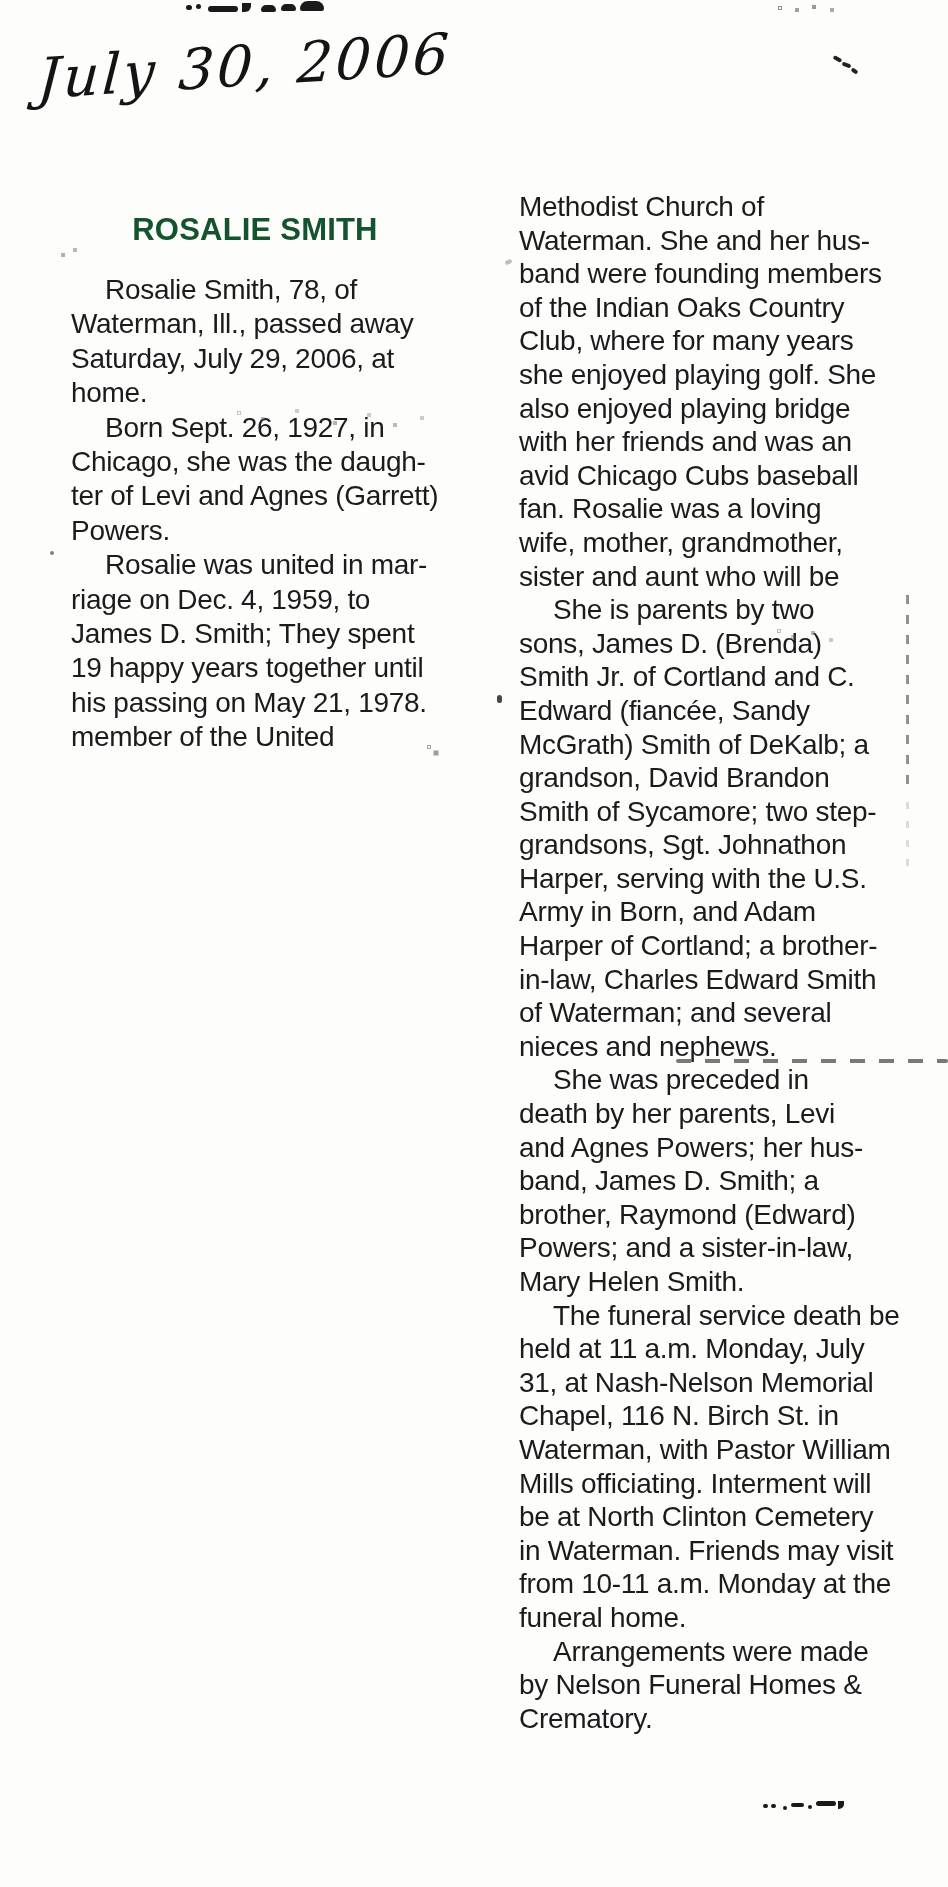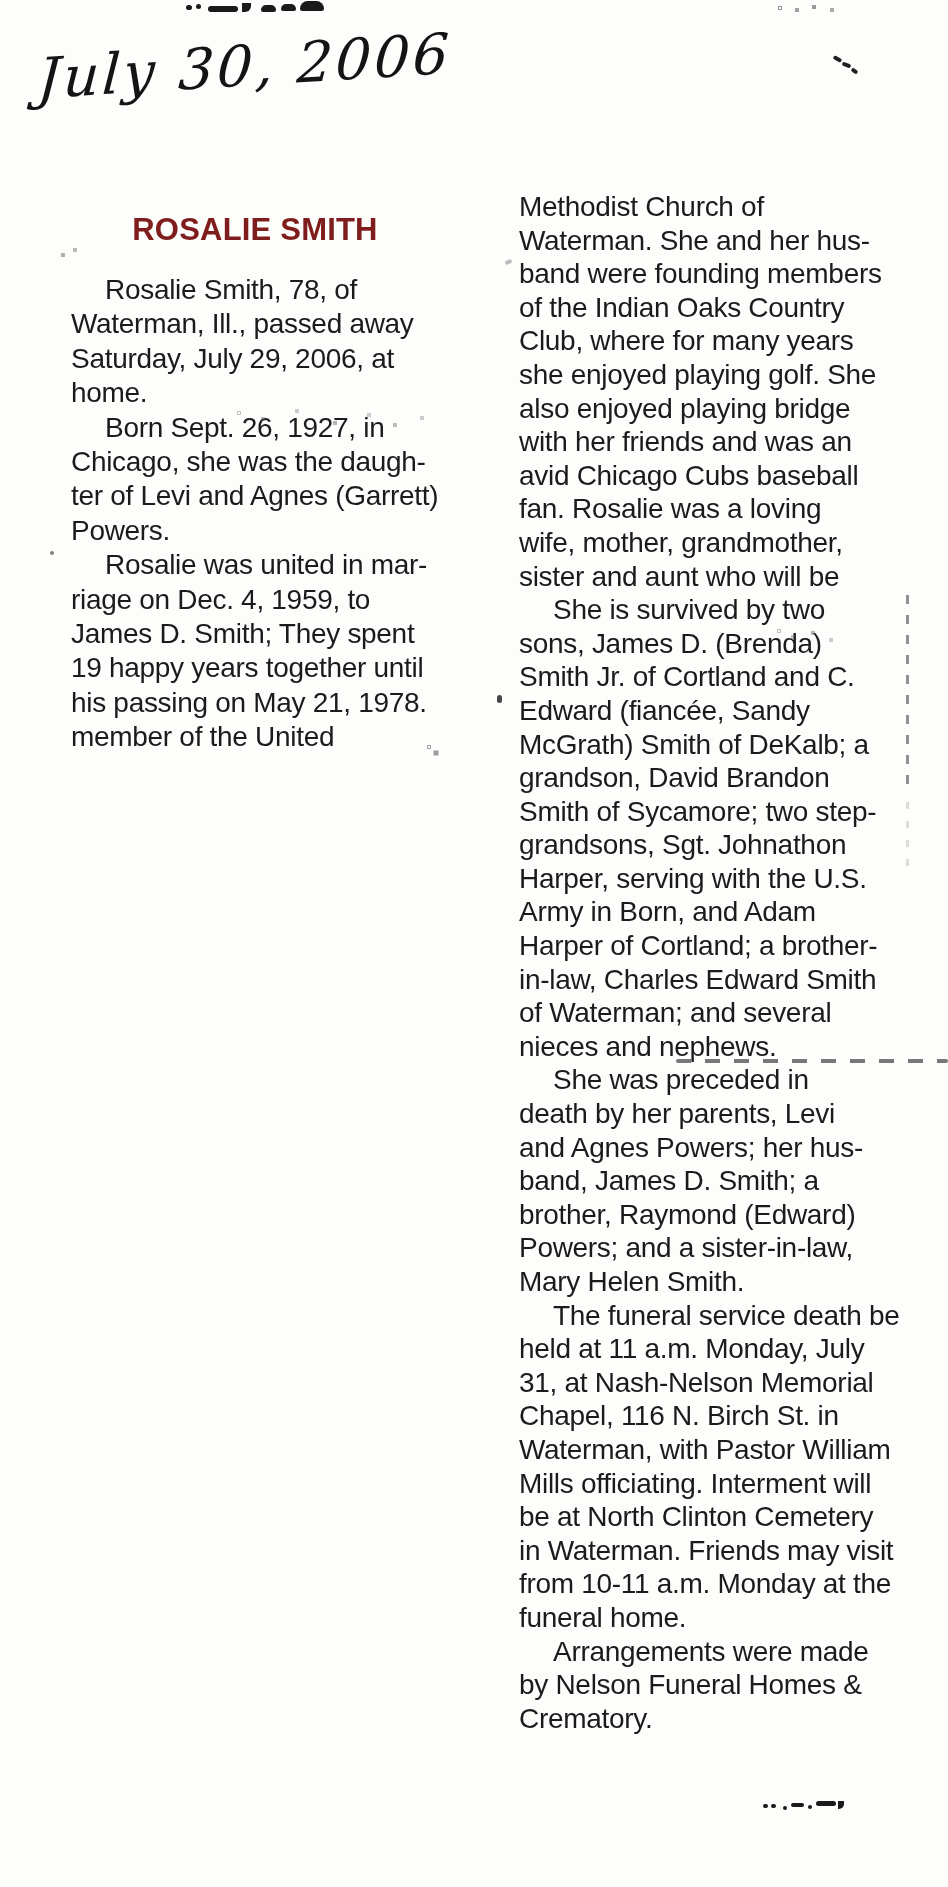--- a/index.html
+++ b/index.html
@@ -22,21 +22,21 @@
     transform:rotate(-3.5deg) skewX(-7deg);
     transform-origin:left top;
     white-space:nowrap;
   }
   
   .headline{
     position:absolute;left:70px;top:212px;width:370px;margin:0;
     text-align:center;
     font-size:31px;font-weight:bold;
     letter-spacing:0.2px;
-    color:#7f1d1d;
+    color:#14532d;
     white-space:nowrap;
   }
   
   .col{position:absolute;font-size:28px;letter-spacing:-0.3px;}
   .col .line{white-space:nowrap;}
   .col-left{left:71px;top:257px;width:378px;margin-top:16px;}
   .col-left .line{height:34.4px;line-height:34.4px;}
   .col-right{left:519px;top:190px;width:430px;}
   .col-right .line{height:33.6px;line-height:33.6px;}
   .line.indent{padding-left:34px;}
@@ -129,21 +129,21 @@
       <div class="line">band were founding members</div>
       <div class="line">of the Indian Oaks Country</div>
       <div class="line">Club, where for many years</div>
       <div class="line">she enjoyed playing golf. She</div>
       <div class="line">also enjoyed playing bridge</div>
       <div class="line">with her friends and was an</div>
       <div class="line">avid Chicago Cubs baseball</div>
       <div class="line">fan. Rosalie was a loving</div>
       <div class="line">wife, mother, grandmother,</div>
       <div class="line">sister and aunt who will be</div>
-      <div class="line indent">She is survived by two</div>
+      <div class="line indent">She is parents by two</div>
       <div class="line">sons, James D. (Brenda)</div>
       <div class="line">Smith Jr. of Cortland and C.</div>
       <div class="line">Edward (fiancée, Sandy</div>
       <div class="line">McGrath) Smith of DeKalb; a</div>
       <div class="line">grandson, David Brandon</div>
       <div class="line">Smith of Sycamore; two step-</div>
       <div class="line">grandsons, Sgt. Johnathon</div>
       <div class="line">Harper, serving with the U.S.</div>
       <div class="line">Army in Born, and Adam</div>
       <div class="line">Harper of Cortland; a brother-</div>

